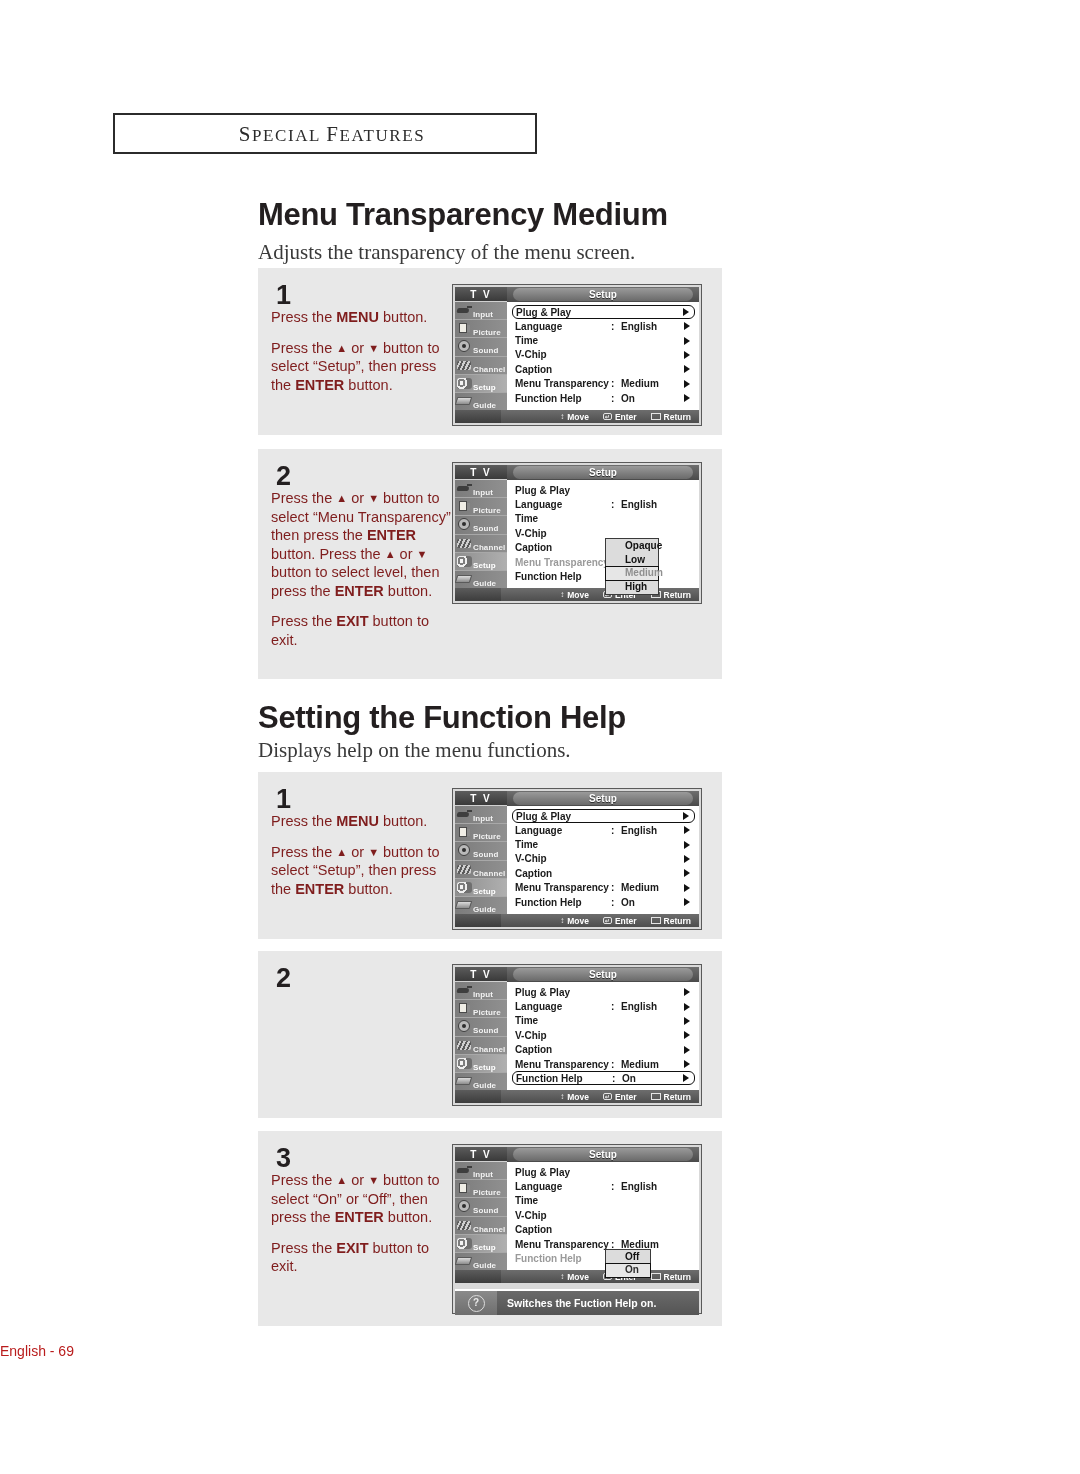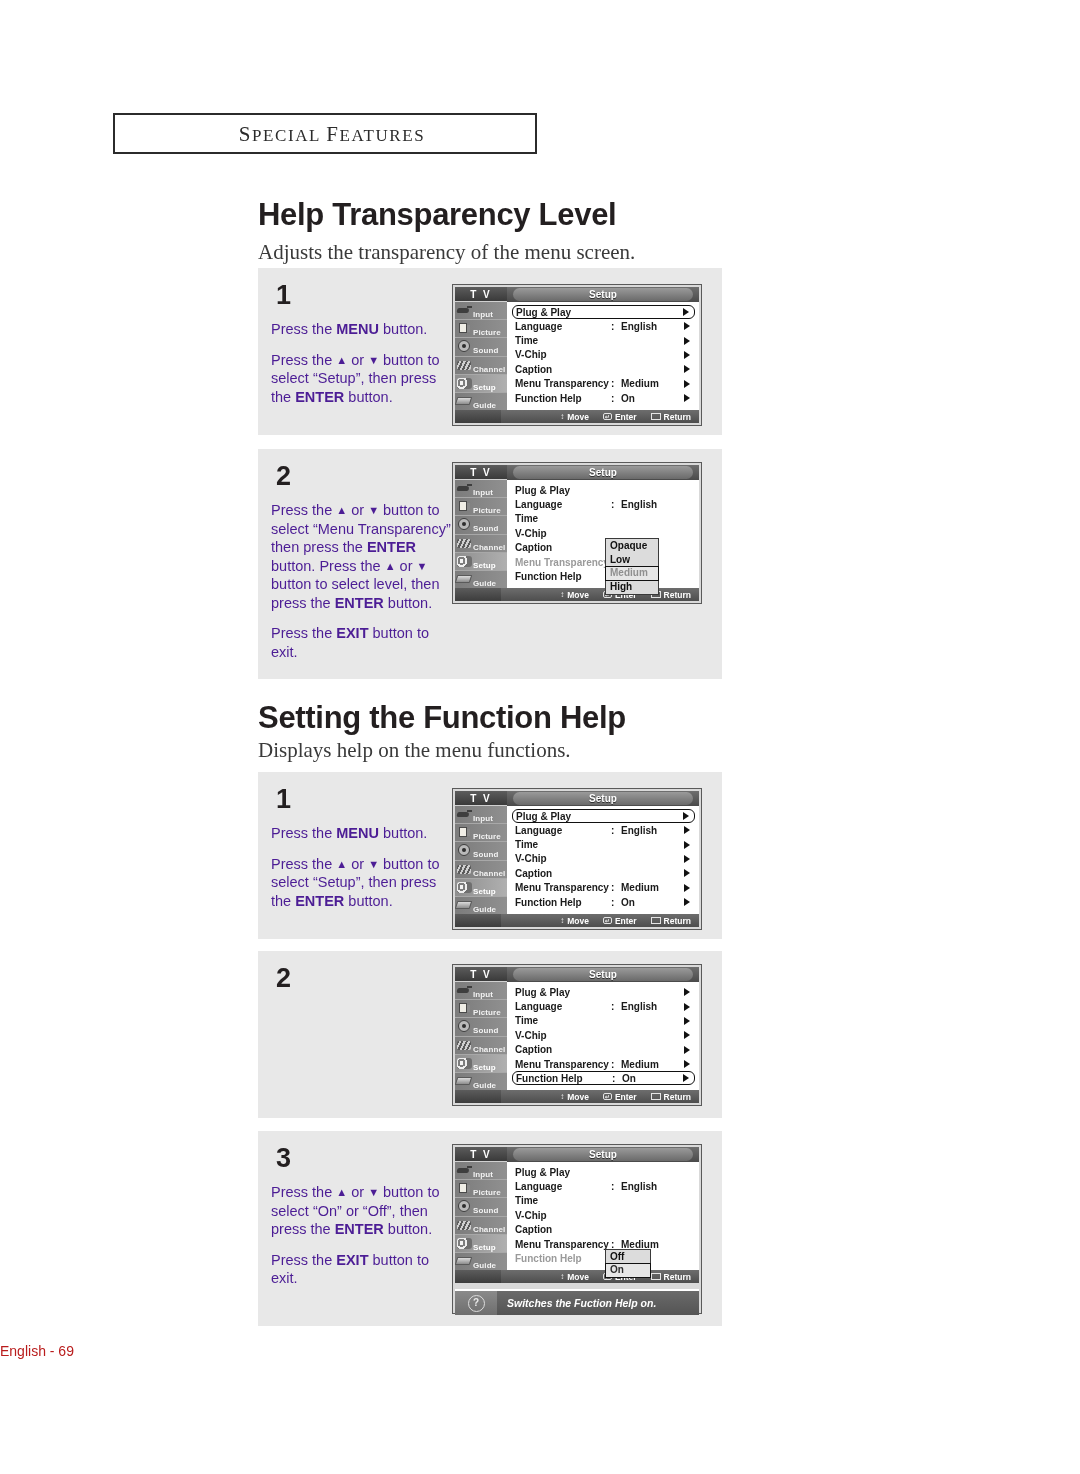--- a/index.html
+++ b/index.html
@@ -65,23 +65,22 @@
   .step-num {
     position: absolute;
     font-size: 27px;
     font-weight: bold;
     color: #231f20;
   }
   .step-text {
     position: absolute;
     font-size: 14.5px;
     line-height: 18.5px;
-    color: #4c1d95;
+    color: #7f1d1d;
     width: 180px;
-    margin-top: 12px;
   }
   .step-text b { font-weight: bold; }
   .step-text .gap { display: block; height: 12px; }
   .arrow-u, .arrow-d {
     display: inline-block;
     font-size: 11px;
     line-height: 11px;
     vertical-align: 1px;
   }
 
@@ -257,21 +256,21 @@
   .popup {
     position: absolute;
     background: #dcdcdc;
     border: 1px solid #3a3a3a;
     z-index: 5;
     padding: 0;
   }
   .popup .opt {
     font-size: 10px;
     font-weight: bold;
-    padding: 0 6px 0 4px;
+    padding: 0 6px 0 19px;
     height: 14px;
     line-height: 14px;
     white-space: nowrap;
     color: #111;
   }
   .popup .opt.sel {
     border: 1.4px solid #111;
     background: #e6e6e6;
     color: #8f8f8f;
     height: 13px;
@@ -308,21 +307,20 @@
     font-size: 10px;
     line-height: 14px;
     text-align: center;
     font-weight: bold;
   }
   .help-txt {
     color: #ffffff;
     font-size: 10.5px;
     font-weight: bold;
     margin-left: 10px;
-    font-style: italic;
   }
 
   
   .footer {
     position: absolute;
     left: 0; right: 0;
     top: 1343px;
     text-align: left;
     font-size: 14px;
     color: #b91c1c;
@@ -400,21 +398,21 @@
 </style>
 </head>
 <body>
 
 <div class="runhead">
   <div class="runhead-text">
     <span class="big">S</span><span>PECIAL </span><span class="big">F</span><span>EATURES</span>
   </div>
 </div>
 
-<div class="sec-title" style="top:197px">Help Transparency Level</div>
+<div class="sec-title" style="top:197px">Menu Transparency Medium</div>
 <div class="sec-sub" style="top:240px">Adjusts the transparency of the menu screen.</div>
 
 <div class="panel" style="top:268px; height:167px">
   <div class="step-num" style="left:18px; top:12px">1</div>
   <div class="step-text" style="left:13px; top:40px">
     <span>Press the </span><b>MENU</b><span> button.</span>
     <span class="gap"></span>
     <span>Press the </span><span class="arrow-u">▲</span><span> or </span><span class="arrow-d">▼</span><span> button</span>
     <span>to select “Setup”, then</span>
     <span>press the </span><b>ENTER</b><span> button.</span>

